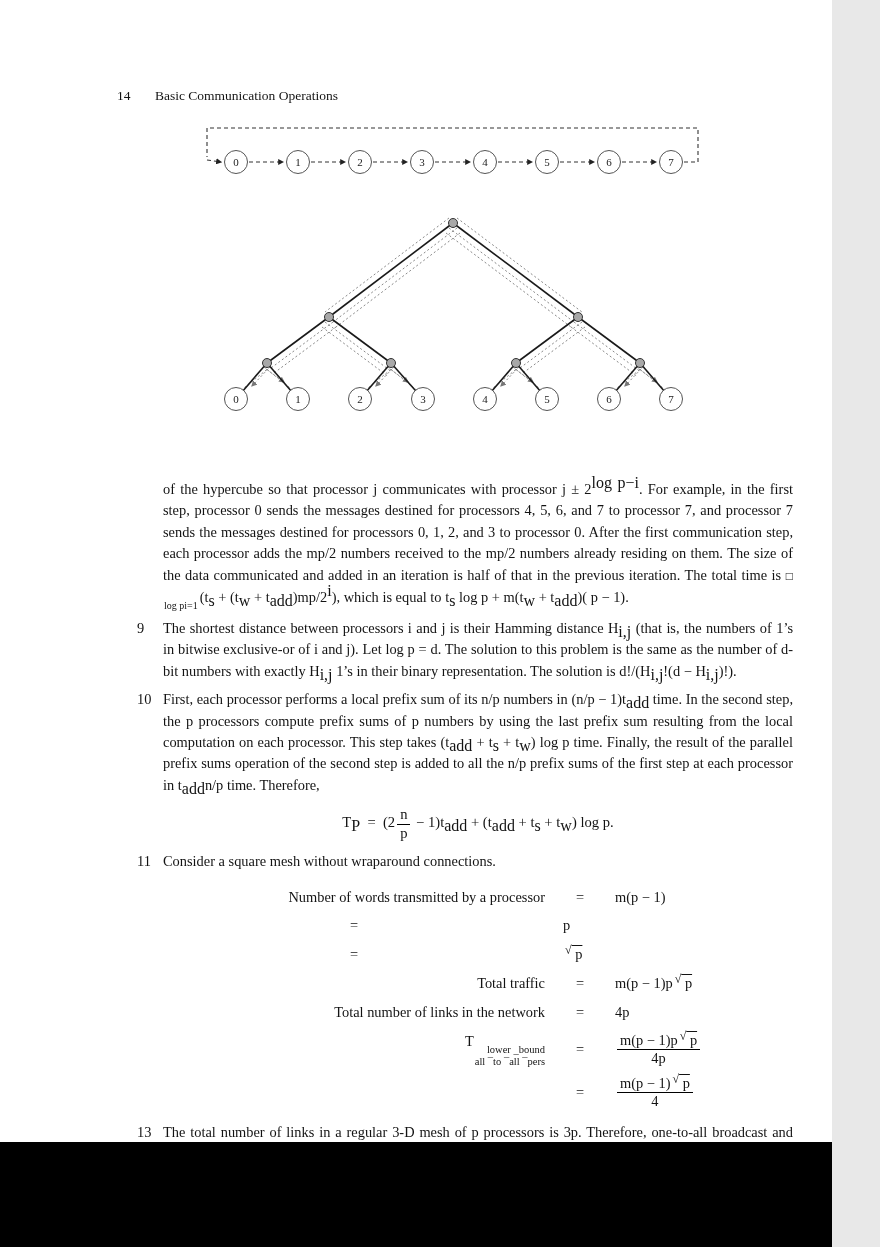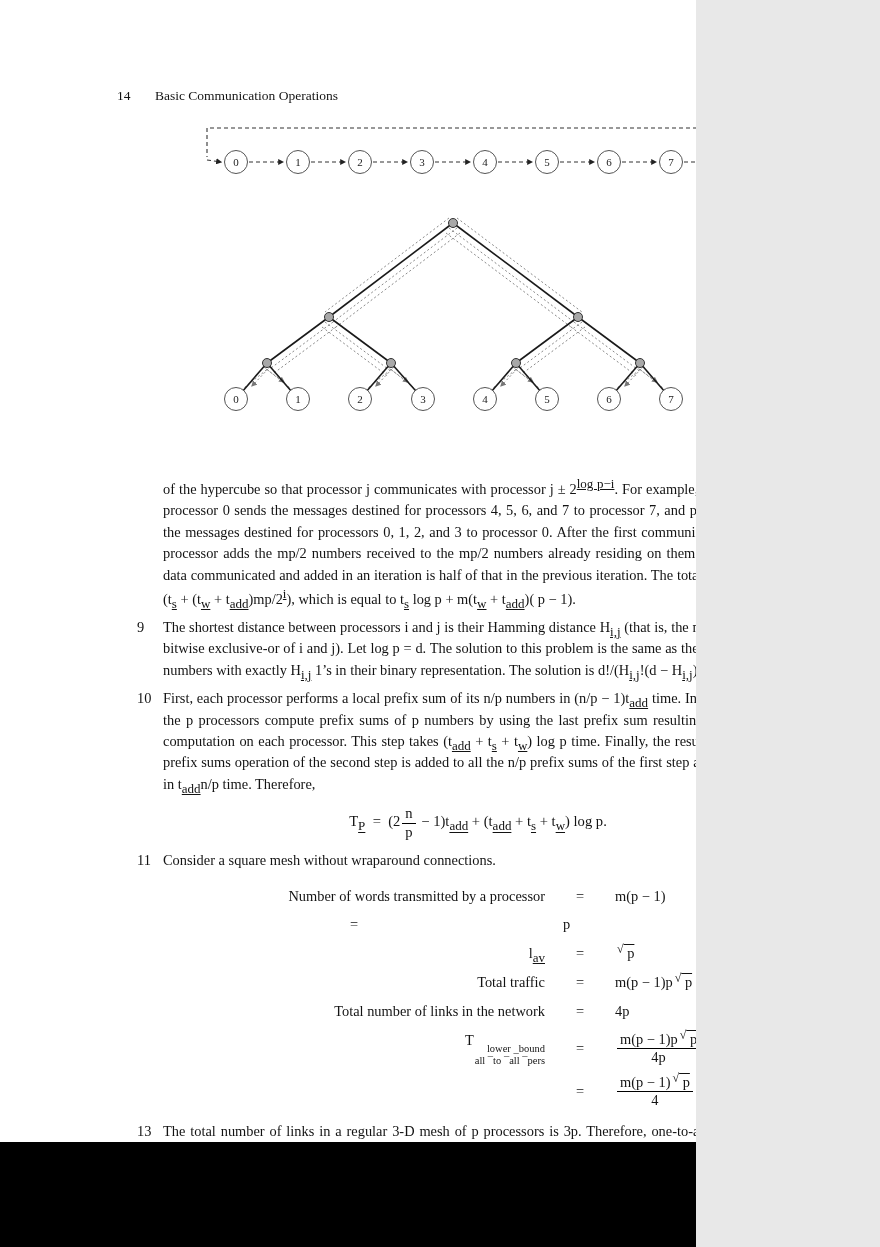--- a/index.html
+++ b/index.html
@@ -1,16 +1,16 @@
 <!DOCTYPE html>
 <html><head>
 <meta charset="utf-8">
 <style>
   html,body{margin:0;padding:0;background:#e8e8e8;}
-  .page{position:relative;width:696px;height:1247px;background:#fff;overflow:hidden;
+  .page{position:relative;width:832px;height:1247px;background:#fff;overflow:hidden;
         font-family:"Liberation Serif","DejaVu Serif",serif;color:#131313;}
   
   .pagehead{position:absolute;top:88px;left:117px;font-size:13.5px;display:flex;}
   .pagehead .pnum{width:38px;}
   
   .fig{position:absolute;top:110px;left:0;}
   .fig text{font-family:"Liberation Serif","DejaVu Serif",serif;font-size:11px;fill:#222;}
   .solid{stroke:#1a1a1a;stroke-width:1.6;fill:none;}
   .dash{stroke:#333;stroke-width:1.1;fill:none;stroke-dasharray:4 3;}
   .dot{stroke:#8a8a8a;stroke-width:1;fill:none;stroke-dasharray:2 2.4;}
@@ -18,21 +18,21 @@
   .nodeleaf{fill:#fff;stroke:#555;stroke-width:1;}
   
   .caption{position:absolute;top:431px;left:0;width:880px;text-align:center;font-size:14px;}
   .caption .clabel{margin-right:18px;}
   
   .bodycol{position:absolute;top:479px;left:137px;width:658px;font-size:14.4px;line-height:21.4px;}
   .item{display:flex;margin-bottom:7px;}
   .inum{width:26px;flex:none;}
   .itext{width:630px;text-align:justify;}
   .cont .itext{margin-left:26px;}
-  sub,sup{font-size:13px;line-height:0;text-decoration:underline;}
+  sub,sup{font-size:16px;line-height:0;}
   .limits{display:inline-flex;flex-direction:row;align-items:flex-start;font-size:10px;
           line-height:1.1;vertical-align:-7px;margin:0 2px 0 1px;}
   .sumbox{font-size:12px;}
   .deq{width:630px;margin:10px 0 9px 26px;text-align:center;font-size:14.6px;}
   .frac{display:inline-flex;flex-direction:column;align-items:center;text-align:center;
         vertical-align:middle;line-height:1.2;margin:0 2px;}
   .fnum{border-bottom:1px solid #000;padding:0 3px;}
   .fden{padding:0 3px;}
   .ol{text-decoration:overline;}
   .radup{position:relative;top:-5px;font-size:12px;margin-left:2px;}
@@ -213,21 +213,20 @@
       <div class="erow">
         <div class="elabel">Number of words transmitted by a processor</div>
         <div class="esign">=</div>
         <div class="eval">m(p − 1)</div>
       </div>
       <div class="erow">
         <div class="esign">=</div>
         <div class="eval">p</div>
       </div>
       <div class="erow">
-        <div class="elabel">l<sub>av</sub></div>
         <div class="esign">=</div>
         <div class="eval"><span class="radup">√</span><span class="ol">&nbsp;p</span></div>
       </div>
       <div class="erow">
         <div class="elabel">Total traffic</div>
         <div class="esign">=</div>
         <div class="eval">m(p − 1)p<span class="radup">√</span><span class="ol">&nbsp;p</span></div>
       </div>
       <div class="erow">
         <div class="elabel">Total number of links in the network</div>

